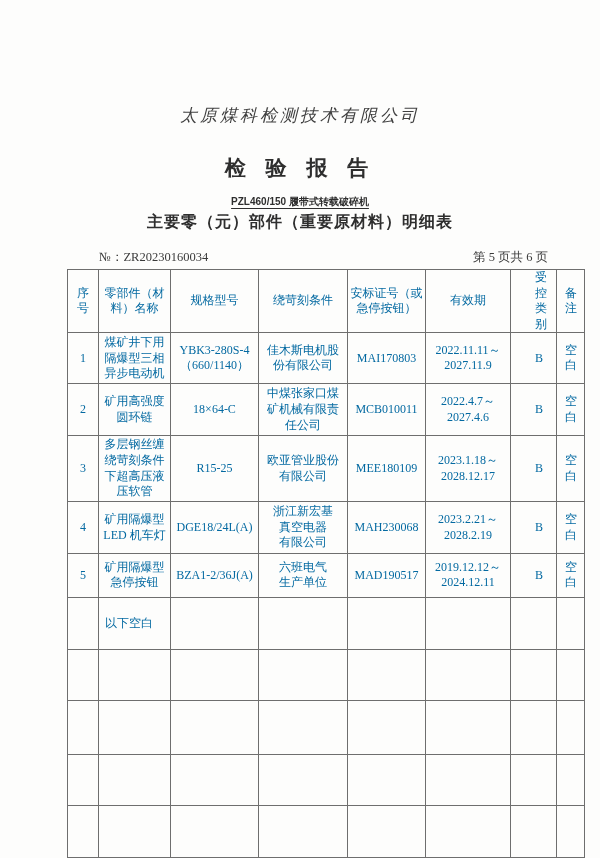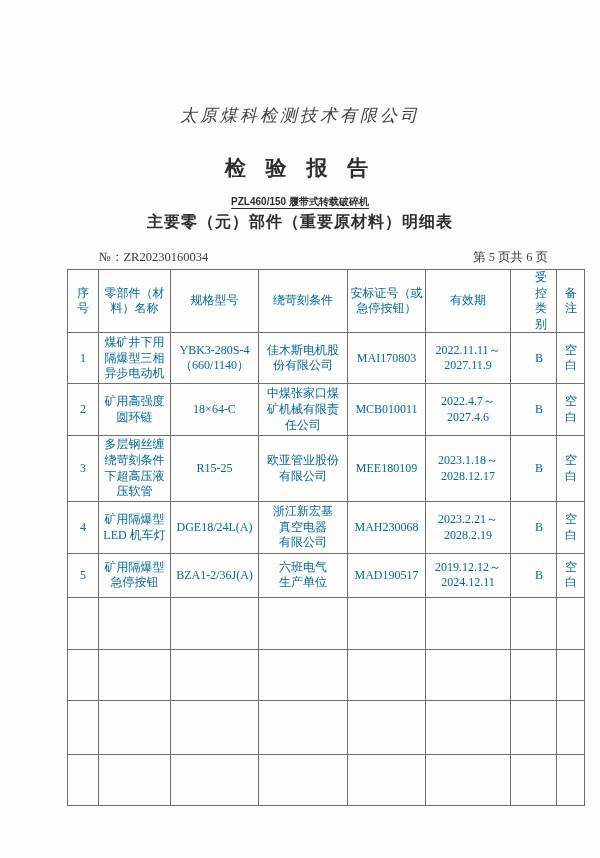--- a/index.html
+++ b/index.html
@@ -196,20 +196,30 @@
             <td>六班电气
 生产单位</td>
             <td>MAD190517</td>
             <td>2019.12.12～
 2024.12.11</td>
             <td>B</td>
             <td>空白</td>
           </tr>
           <tr>
             <td></td>
+            <td class="blank-note-cell">以下空白</td>
+            <td></td>
+            <td></td>
+            <td></td>
+            <td></td>
+            <td></td>
+            <td></td>
+          </tr>
+          <tr>
+            <td></td>
             <td></td>
             <td></td>
             <td></td>
             <td></td>
             <td></td>
             <td></td>
             <td></td>
           </tr>
           <tr>
             <td></td>

